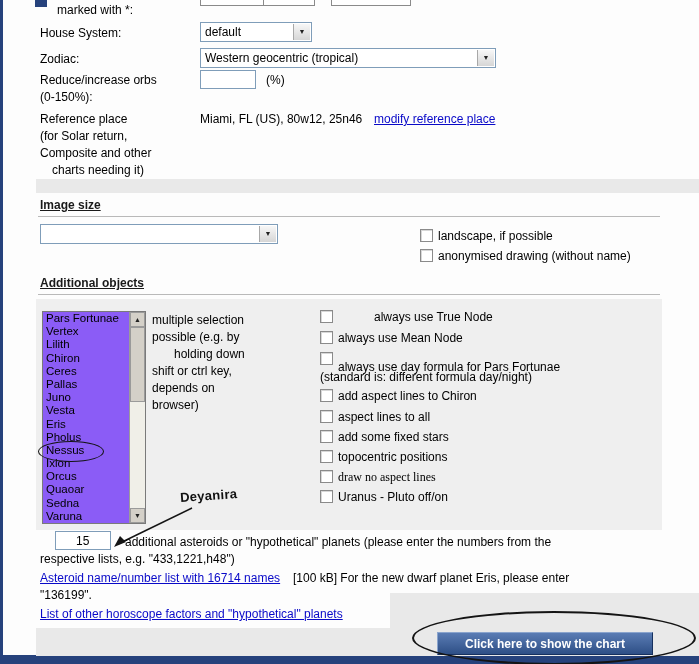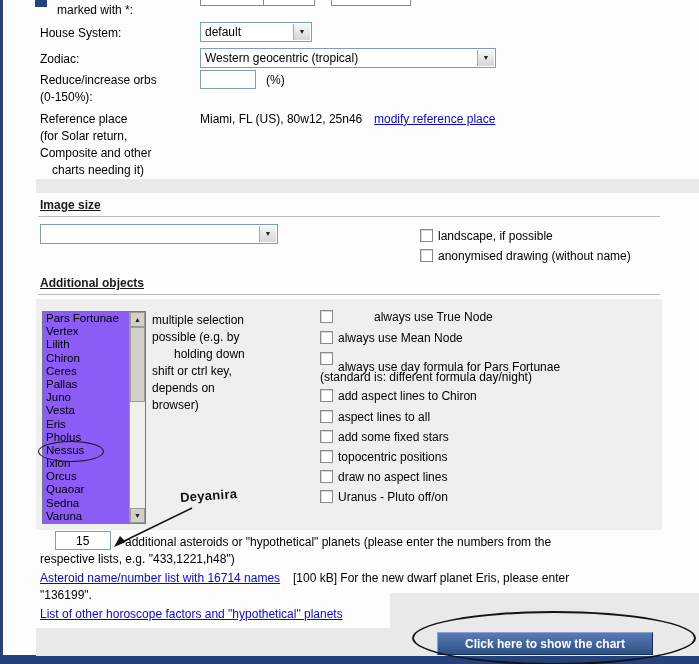--- a/index.html
+++ b/index.html
@@ -140,21 +140,21 @@
 <span class="abs txt" style="left:320px;top:370px;">(standard is: different formula day/night)</span>
 <div class="cb" style="left:320px;top:389px;"></div>
 <span class="abs txt" style="left:338px;top:389px;">add aspect lines to Chiron</span>
 <div class="cb" style="left:320px;top:410px;"></div>
 <span class="abs txt" style="left:338px;top:410px;">aspect lines to all</span>
 <div class="cb" style="left:320px;top:430px;"></div>
 <span class="abs txt" style="left:338px;top:430px;">add some fixed stars</span>
 <div class="cb" style="left:320px;top:450px;"></div>
 <span class="abs txt" style="left:338px;top:450px;">topocentric positions</span>
 <div class="cb" style="left:320px;top:470px;"></div>
-<span class="abs txt" style="left:338px;top:470px;">draw no aspect lines</span>
+<span class="abs txt" style="left:338px;top:470px;font-family:Liberation Serif, serif;">draw no aspect lines</span>
 <div class="cb" style="left:320px;top:490px;"></div>
 <span class="abs txt" style="left:338px;top:490px;">Uranus - Pluto off/on</span>
 
 <span class="annot" style="left:180px;top:488px;">Deyanira</span>
 <svg class="abs" style="left:100px;top:500px;" width="110" height="55">
   <line x1="92" y1="8" x2="18" y2="44" stroke="#141414" stroke-width="1.5"></line>
   <polygon points="14,47 26,42 20,36" fill="#141414"></polygon>
 </svg>
 
 <input class="tin" style="left: 55px; top: 531px; width: 56px;" value="157">

